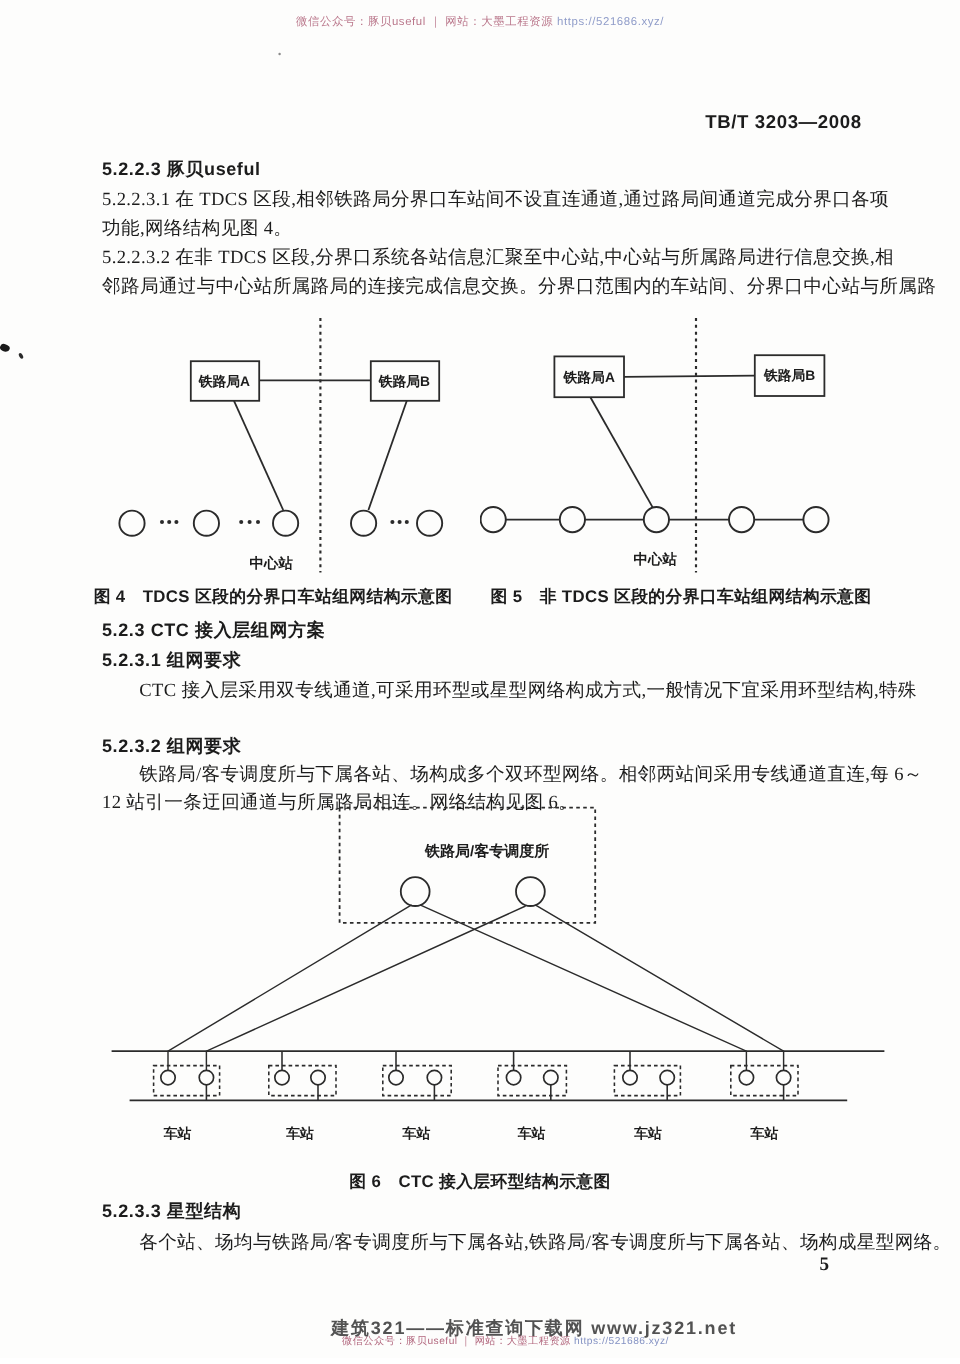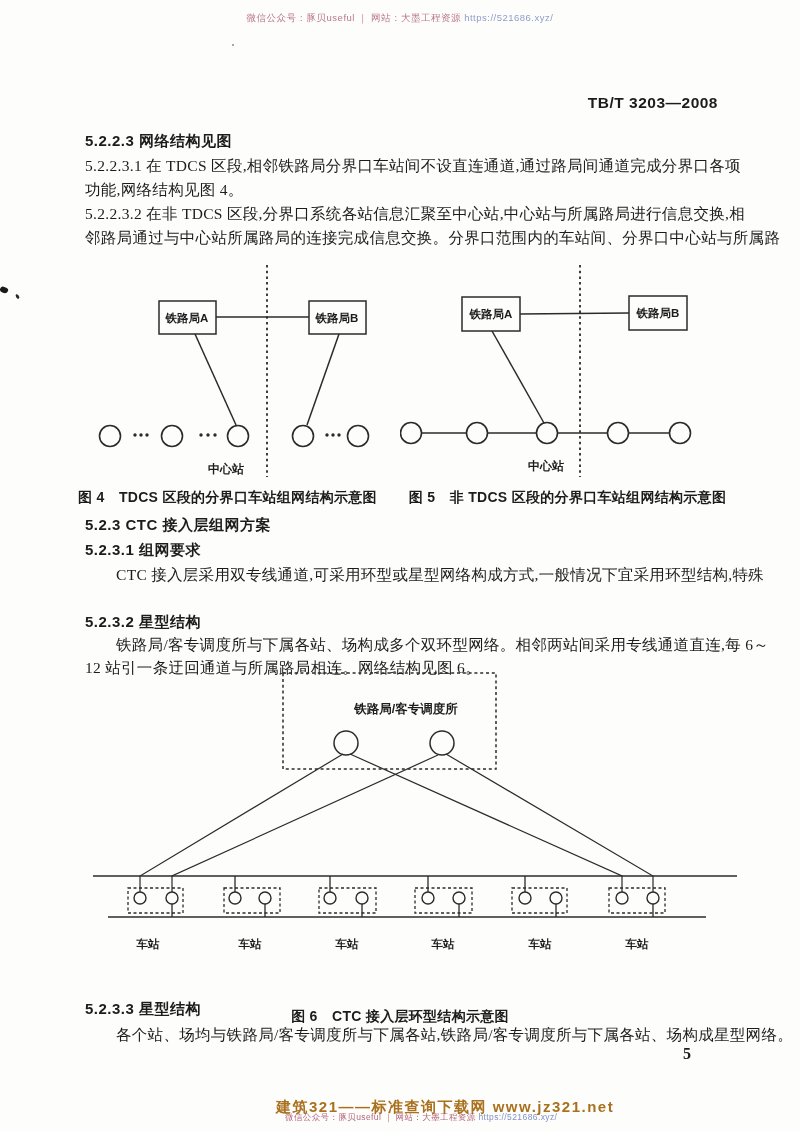--- a/index.html
+++ b/index.html
@@ -15,21 +15,21 @@
   .docnum{position:absolute;top:94px;right:82px;font-weight:700;font-size:15.5px;letter-spacing:0.5px;
           font-family:"Liberation Sans","DejaVu Sans",sans-serif;text-align:center;}
   .cap{position:absolute;font-weight:700;font-size:14px;letter-spacing:0.3px;text-align:center;white-space:nowrap;
        font-family:"Liberation Sans","DejaVu Sans",sans-serif;}
   .pagenum{position:absolute;left:683px;top:1045px;font-size:16px;font-weight:600;}
   .wm-top{position:absolute;top:12px;left:0;width:100%;text-align:center;
           font-family:"Liberation Sans","DejaVu Sans",sans-serif;font-size:9.5px;letter-spacing:0.5px;opacity:.85;}
   .wm-red{color:#ae5f77;}
   .wm-url{color:#7d8cc0;}
   .wm-blue-big{position:absolute;left:276px;top:1098px;font-size:15px;font-weight:700;letter-spacing:1.5px;
-               color:#a16207;font-family:"Liberation Sans","DejaVu Sans",sans-serif;opacity:.9;}
+               color:#404040;font-family:"Liberation Sans","DejaVu Sans",sans-serif;opacity:.9;}
   .wm-bot-small{position:absolute;left:285px;top:1112px;font-size:8.5px;letter-spacing:0.4px;
                 font-family:"Liberation Sans","DejaVu Sans",sans-serif;opacity:.95;}
   svg{position:absolute;}
   svg text{font-family:"Liberation Sans","DejaVu Sans",sans-serif;fill:#1c1c1c;}
   .speck1{position:absolute;left:0;top:287px;width:8px;height:6px;background:#1a1a1a;border-radius:50% 40% 60% 50%;transform:rotate(25deg);}
   .speck2{position:absolute;left:16px;top:294px;width:3px;height:5px;background:#2a2a2a;border-radius:50%;transform:rotate(-30deg);}
   .speck3{position:absolute;left:232px;top:44px;width:2px;height:2px;background:#8a8a8a;border-radius:50%;}
 </style>
 </head>
 <body>
@@ -38,21 +38,21 @@
 
   <div class="wm-top"><span class="wm-red">微信公众号：豚贝useful ｜ 网站：大墨工程资源</span>
     <span class="wm-url">https://521686.xyz/</span></div>
 
   <div class="docnum">TB/T 3203—2008</div>
 
   <div class="speck1"></div>
   <div class="speck2"></div>
   <div class="speck3"></div>
 
-  <div class="line h" style="top:132px">5.2.2.3  网络结构见图</div>
+  <div class="line h" style="top:132px">5.2.2.3  豚贝useful</div>
   <div class="line" style="top:156px">5.2.2.3.1  在 TDCS 区段,相邻铁路局分界口车站间不设直连通道,通过路局间通道完成分界口各项</div>
   <div class="line" style="top:180px">功能,网络结构见图 4。</div>
   <div class="line" style="top:204px">5.2.2.3.2  在非 TDCS 区段,分界口系统各站信息汇聚至中心站,中心站与所属路局进行信息交换,相</div>
   <div class="line" style="top:228px">邻路局通过与中心站所属路局的连接完成信息交换。分界口范围内的车站间、分界口中心站与所属路</div>
 
   <svg style="left:60px;top:262px" width="340" height="216" viewBox="60 262 340 216">
     <g stroke="#2b2b2b" fill="none" stroke-width="1.5">
       <line x1="267" y1="265" x2="267" y2="477" stroke-dasharray="2.5,3.2" stroke-width="1.8"></line>
       <rect x="159" y="301" width="57" height="33"></rect>
       <rect x="309" y="301" width="57" height="33"></rect>
@@ -108,21 +108,21 @@
     <text x="658" y="317" font-size="11.5" font-weight="600" text-anchor="middle">铁路局B</text>
     <text x="546" y="470" font-size="12" font-weight="600" text-anchor="middle">中心站</text>
   </svg>
 
   <div class="cap" style="left:60px;top:489px;width:335px">图 4　TDCS 区段的分界口车站组网结构示意图</div>
   <div class="cap" style="left:395px;top:489px;width:345px">图 5　非 TDCS 区段的分界口车站组网结构示意图</div>
 
   <div class="line h" style="top:516px">5.2.3  CTC 接入层组网方案</div>
   <div class="line h" style="top:541px">5.2.3.1  组网要求</div>
   <div class="line indent" style="top:565px">CTC 接入层采用双专线通道,可采用环型或星型网络构成方式,一般情况下宜采用环型结构,特殊</div>
-  <div class="line h" style="top:613px">5.2.3.2  星型结构</div>
+  <div class="line h" style="top:613px">5.2.3.2  组网要求</div>
   <div class="line indent" style="top:635px">铁路局/客专调度所与下属各站、场构成多个双环型网络。相邻两站间采用专线通道直连,每 6～</div>
   <div class="line" style="top:658px">12 站引一条迂回通道与所属路局相连。网络结构见图 6。</div>
 
   <svg style="left:80px;top:670px" width="660" height="290" viewBox="80 670 660 290">
     <g stroke="#2b2b2b" fill="none">
       <rect x="283" y="673" width="213" height="96" stroke-dasharray="3,2.8" stroke-width="1.5"></rect>
       <g stroke-width="1.5">
         <circle cx="346" cy="743" r="12"></circle>
           <circle cx="442" cy="743" r="12"></circle>
       </g>
@@ -175,21 +175,21 @@
     <g font-size="11.5" font-weight="600" text-anchor="middle">
       <text x="148" y="948">车站</text>
       <text x="250" y="948">车站</text>
       <text x="347" y="948">车站</text>
       <text x="443" y="948">车站</text>
       <text x="540" y="948">车站</text>
       <text x="637" y="948">车站</text>
     </g>
   </svg>
 
-  <div class="cap" style="left:0;top:1008px;width:800px">图 6　CTC 接入层环型结构示意图</div>
+  <div class="cap" style="left:0;top:976px;width:800px">图 6　CTC 接入层环型结构示意图</div>
 
   <div class="line h" style="top:1000px">5.2.3.3  星型结构</div>
   <div class="line indent" style="top:1025px">各个站、场均与铁路局/客专调度所与下属各站,铁路局/客专调度所与下属各站、场构成星型网络。</div>
 
   <div class="pagenum">5</div>
 
   <div class="wm-blue-big">建筑321——标准查询下载网  www.jz321.net</div>
   <div class="wm-bot-small"><span class="wm-red">微信公众号：豚贝useful ｜ 网站：大墨工程资源</span>
     <span class="wm-url">https://521686.xyz/</span></div>
 

